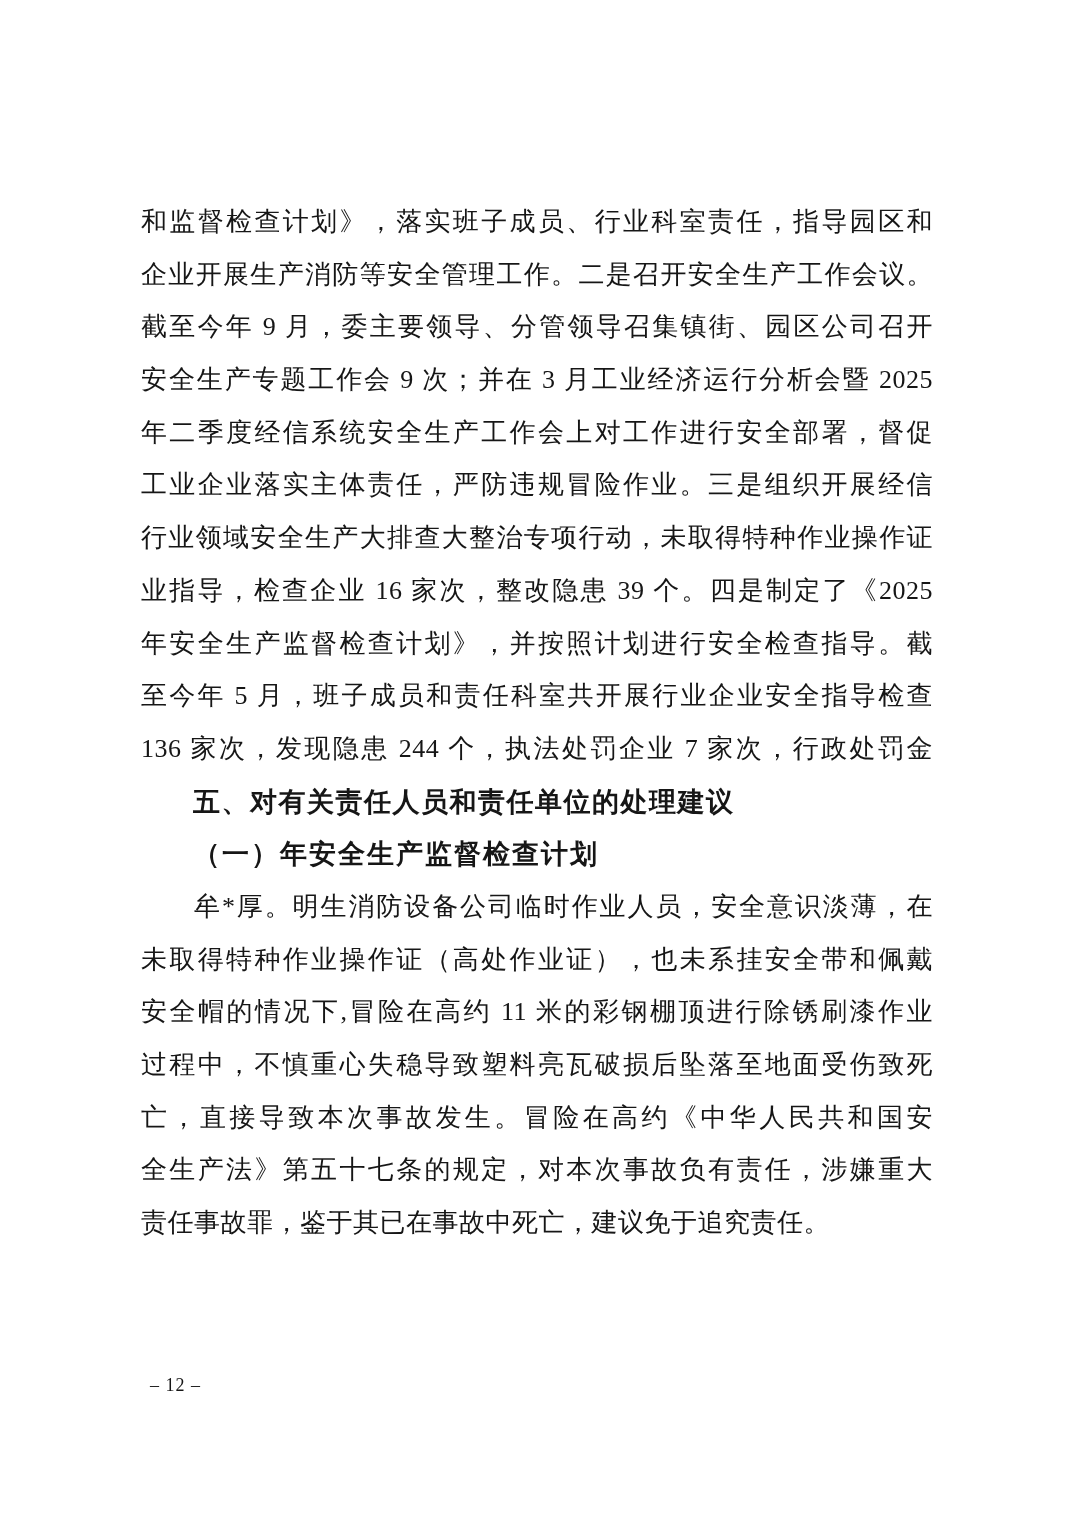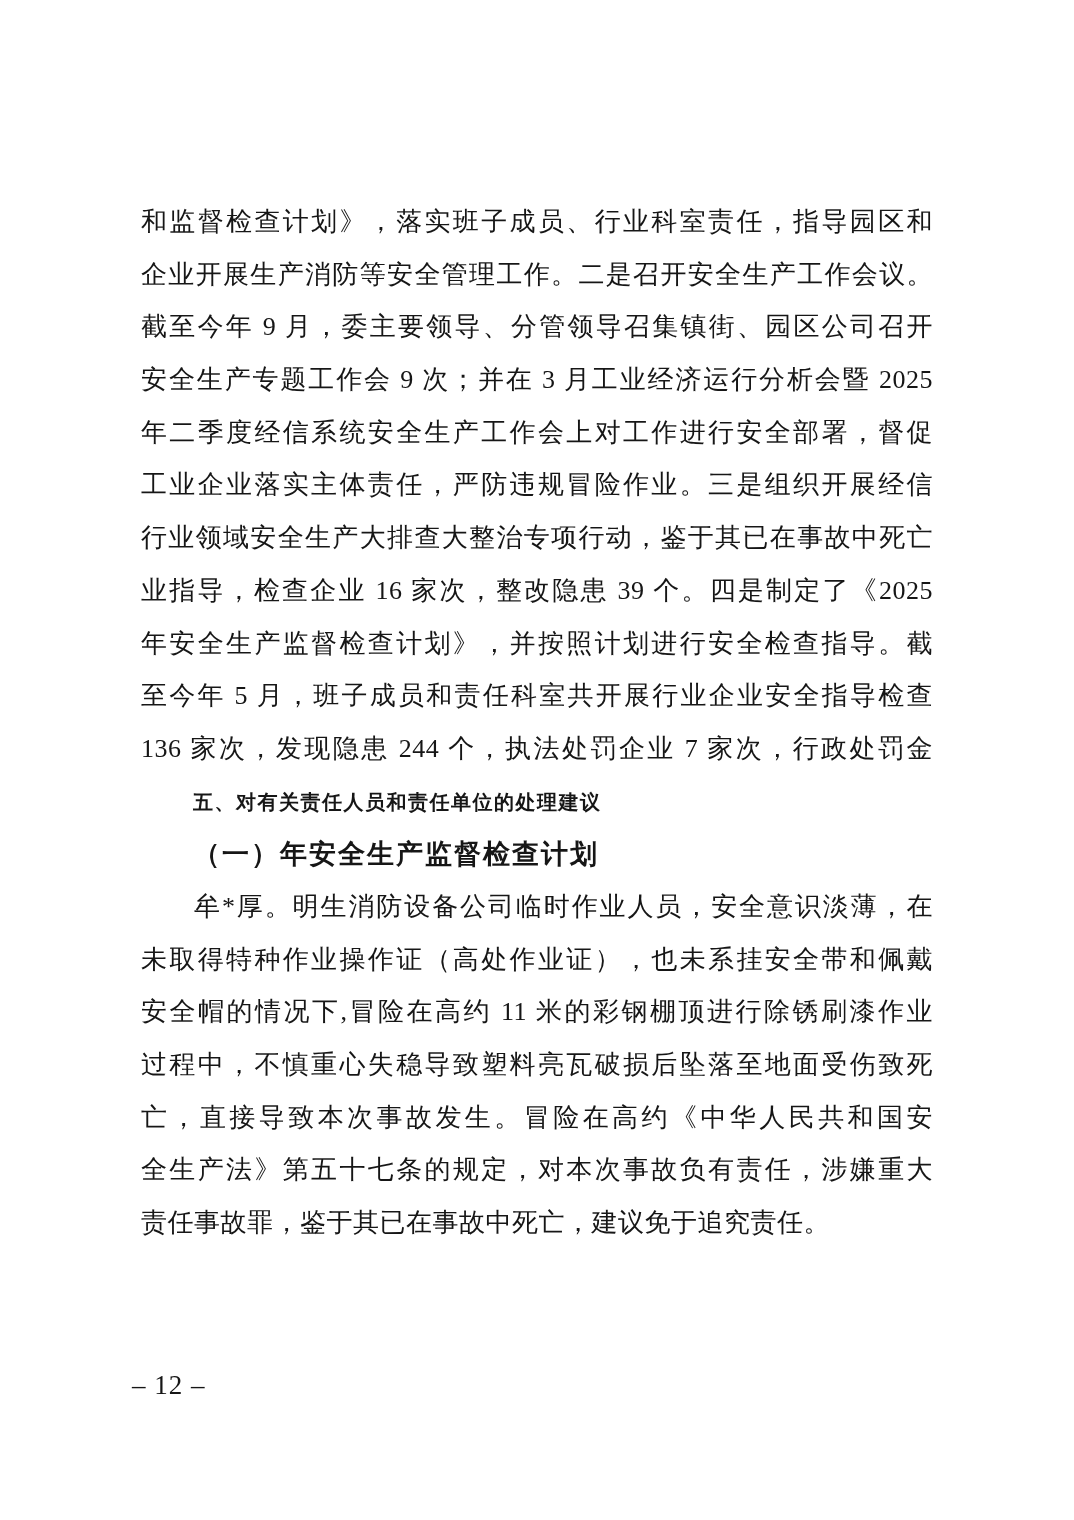--- a/index.html
+++ b/index.html
@@ -29,62 +29,62 @@
     overflow: hidden;
     white-space: normal;
   }
   .line.last {
     text-align: left;
     text-align-last: left;
   }
   .heading-1 {
     font-family: "Liberation Sans", sans-serif;
     font-weight: 700;
-    font-size: 20px;
+    font-size: 27px;
     letter-spacing: 1.5px;
     padding-left: 52px;
     text-align: right;
     text-align-last: left;
   }
   .heading-2 {
     font-family: "Liberation Serif", serif;
     font-weight: 700;
     font-size: 27px;
     letter-spacing: 2px;
     padding-left: 52px;
     text-align: left;
     text-align-last: left;
   }
   .para-indent .line:first-child {
     text-indent: 53px;
   }
   .footer-pagenum {
     position: absolute;
-    left: 132px;
+    left: 150px;
     top: 1371px;
-    font-size: 27px;
+    font-size: 18px;
     letter-spacing: 1px;
     line-height: 28px;
     color: #161616;
   }
 </style>
 </head>
 <body>
 
 <div class="page">
   <div class="doc">
 
     <div>
         <div class="line">和监督检查计划》，落实班子成员、行业科室责任，指导园区和</div>
         <div class="line">企业开展生产消防等安全管理工作。二是召开安全生产工作会议。</div>
         <div class="line">截至今年 9 月，委主要领导、分管领导召集镇街、园区公司召开</div>
         <div class="line">安全生产专题工作会 9 次；并在 3 月工业经济运行分析会暨 2025</div>
         <div class="line">年二季度经信系统安全生产工作会上对工作进行安全部署，督促</div>
         <div class="line">工业企业落实主体责任，严防违规冒险作业。三是组织开展经信</div>
-        <div class="line">行业领域安全生产大排查大整治专项行动，鉴于其已在事故中死亡</div>
+        <div class="line">行业领域安全生产大排查大整治专项行动，未取得特种作业操作证</div>
         <div class="line">业指导，检查企业 16 家次，整改隐患 39 个。四是制定了《2025</div>
         <div class="line">年安全生产监督检查计划》，并按照计划进行安全检查指导。截</div>
         <div class="line">至今年 5 月，班子成员和责任科室共开展行业企业安全指导检查</div>
         <div class="line">136 家次，发现隐患 244 个，执法处罚企业 7 家次，行政处罚金</div>
       </div>
 
     <div class="line heading-1">五、对有关责任人员和责任单位的处理建议</div>
 
     <div class="line heading-2">（一）年安全生产监督检查计划</div>
 

